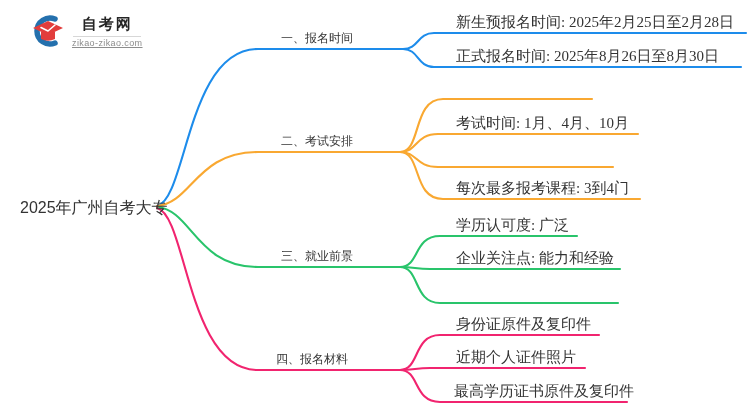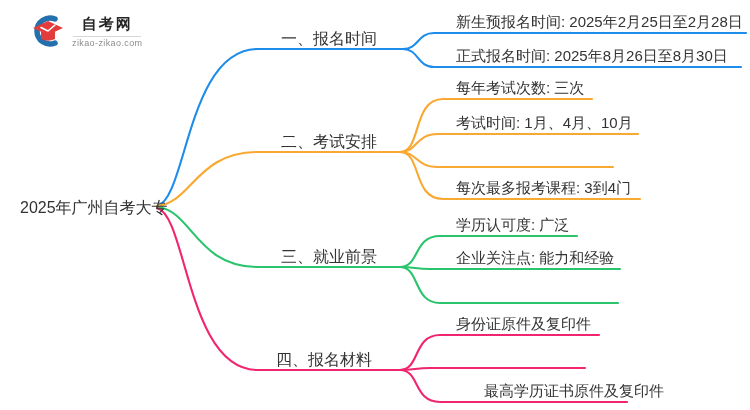--- a/index.html
+++ b/index.html
@@ -12,34 +12,34 @@
   .s-blue   path { stroke:var(--c-blue); }
   .s-orange path { stroke:var(--c-orange); }
   .s-green  path { stroke:var(--c-green); }
   .s-pink   path { stroke:var(--c-pink); }
 
   
   .logo { position:absolute; left:30px; top:12px; display:flex; align-items:center; gap:8px; }
   .logo-text { display:flex; flex-direction:column; align-items:center; }
   .logo-title { font-size:15px; font-weight:bold; color:#252525; letter-spacing:2px; }
   .logo-divider { width:68px; height:1px; background:#d7d7d7; margin:2px 0 1px 0; }
-  .logo-domain { font-size:9px; color:#8d8d8d; letter-spacing:0.4px; }
+  .logo-domain { font-size:9px; color:#8d8d8d; letter-spacing:0.4px;text-decoration:underline; }
 
   
   .central {
     position:absolute; left:20px; top:197px; height:21px; line-height:21px;
     font-size:16px; color:var(--c-text); white-space:nowrap;
   }
   .blabel {
-    position:absolute; height:21px; line-height:21px; font-size:16px;
+    position:absolute; height:21px; line-height:21px; font-size:12px;
     color:var(--c-text); white-space:nowrap;
   }
   .cnode {
     position:absolute; height:20px; line-height:20px; font-size:15px;
-    color:var(--c-text); white-space:nowrap;
+    color:var(--c-text); white-space:nowrap;font-family:Liberation Serif, serif;
   }
 </style>
 </head>
 <body>
 
 <div class="stage">
 
   <svg class="links" width="750" height="410">
     <g class="s-blue">
       <path d="M157,206 C187,199 187,49 258,49 H403"></path>
@@ -84,23 +84,23 @@
   <div class="central">2025年广州自考大专</div>
 
   <div class="blabel" style="left:281px; top:28px">一、报名时间</div>
   <div class="blabel" style="left:281px; top:246px">三、就业前景</div>
   <div class="blabel" style="left:281px; top:131px">二、考试安排</div>
   <div class="blabel" style="left:276px; top:349px">四、报名材料</div>
 
   <div class="cnode" style="left:456px; top:12px">新生预报名时间: 2025年2月25日至2月28日</div>
   <div class="cnode" style="left:456px; top:46px">正式报名时间: 2025年8月26日至8月30日</div>
 
-  <div class="cnode" style="left:456px; top:78px">每年考试次数: 三次</div>
   <div class="cnode" style="left:456px; top:113px">考试时间: 1月、4月、10月</div>
   <div class="cnode" style="left:456px; top:178px">每次最多报考课程: 3到4门</div>
 
   <div class="cnode" style="left:456px; top:215px">学历认可度: 广泛</div>
   <div class="cnode" style="left:456px; top:248px">企业关注点: 能力和经验</div>
 
   <div class="cnode" style="left:456px; top:314px">身份证原件及复印件</div>
-  <div class="cnode" style="left:484px; top:381px">最高学历证书原件及复印件</div>
+  <div class="cnode" style="left:456px; top:347px">近期个人证件照片</div>
+  <div class="cnode" style="left:454px; top:381px">最高学历证书原件及复印件</div>
 
 </div>
 
 </body></html>

